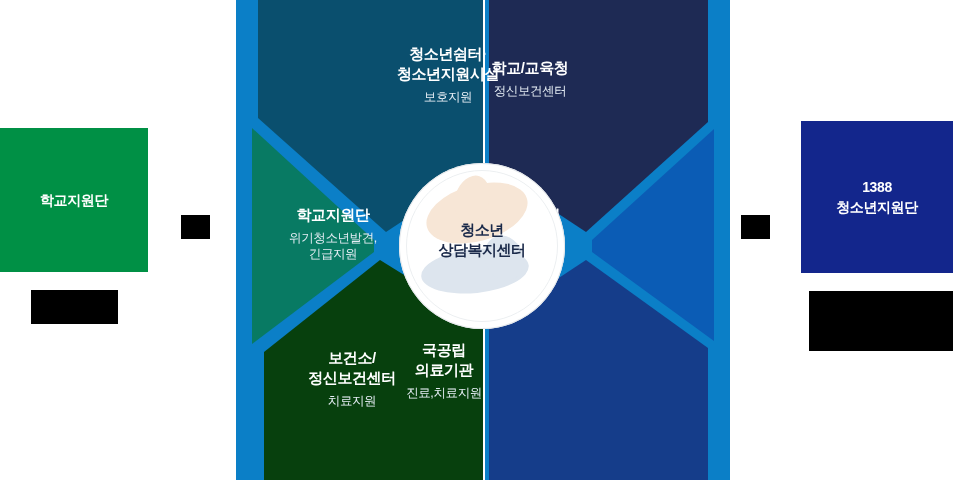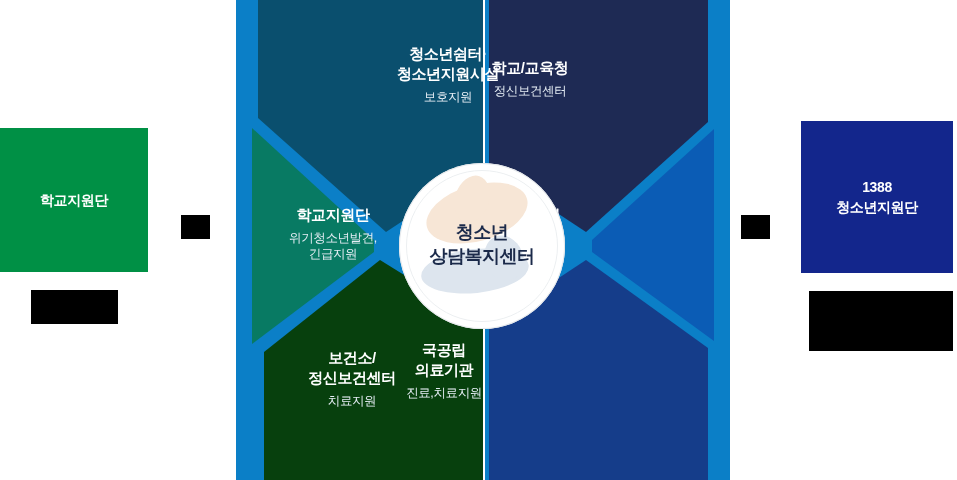--- a/index.html
+++ b/index.html
@@ -122,21 +122,21 @@
     transform: rotate(-22deg);
   }
   #center-text {
     position: absolute;
     left: 0;
     top: 57px;
     width: 166px;
     text-align: center;
     color: #1b2a4a;
     font-weight: bold;
-    font-size: 18px;
+    font-size: 15px;
     line-height: 1.35;
     letter-spacing: -0.5px;
     white-space: pre-line;
   }
 
   
   .side-box {
     position: absolute;
     display: flex;
     align-items: center;

